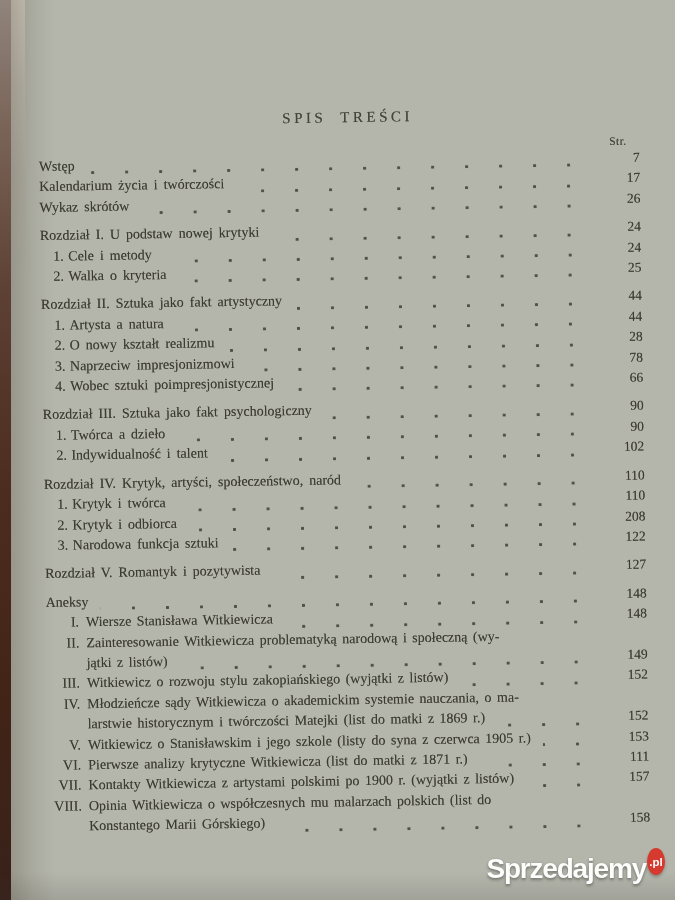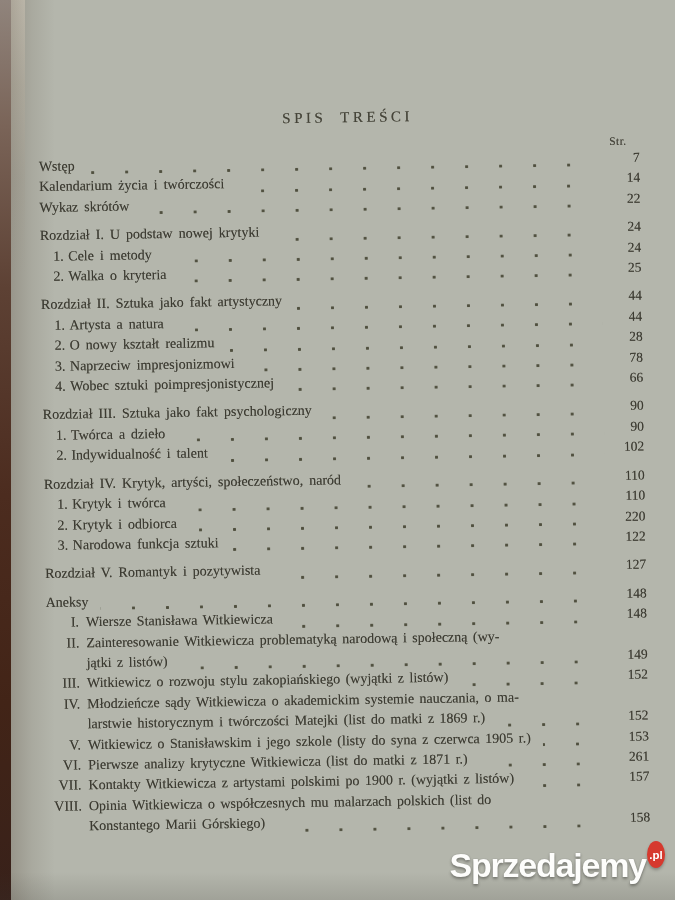--- a/index.html
+++ b/index.html
@@ -71,21 +71,21 @@
     background-size: 34px 5px; background-repeat: repeat-x; background-position: right 1px;
   }
   .pg { flex: 0 0 34px; text-align: right; font-size: 13.5px; }
   
   .watermark {
     position: absolute; right: 10px; bottom: 15px;
     display: flex; align-items: flex-start;
     font-family: "Liberation Sans", "DejaVu Sans", sans-serif;
   }
   .wm-text {
-    font-size: 34px; font-weight: bold; letter-spacing: -1.2px;
+    font-size: 28px; font-weight: bold; letter-spacing: -1.2px;
     color: #fdfdfb;
     text-shadow: 0 2px 3px rgba(45,45,40,.45), 0 0 1px rgba(70,70,65,.35);
   }
   .wm-badge {
     width: 18px; height: 27px; border-radius: 50%;
     display: flex; align-items: center; justify-content: center;
     color: #fff; font-size: 11.5px; font-weight: bold; letter-spacing: 0;
     margin: -5px 0 0 1px;
     box-shadow: 0 2px 3px rgba(45,45,40,.35);
   }
@@ -108,28 +108,28 @@
           <div class="line">
             <span class="txt">Wstęp</span>
             <span class="leader"></span>
             <span class="pg">7</span>
           </div>
         </div>
         <div class="entry plain">
           <div class="line">
             <span class="txt">Kalendarium życia i twórczości</span>
             <span class="leader"></span>
-            <span class="pg">14</span>
+            <span class="pg">17</span>
           </div>
         </div>
         <div class="entry plain">
           <div class="line">
             <span class="txt">Wykaz skrótów</span>
             <span class="leader"></span>
-            <span class="pg">22</span>
+            <span class="pg">26</span>
           </div>
         </div>
         <div class="entry chapter gap">
           <div class="line">
             <span class="txt">Rozdział I. U podstaw nowej krytyki</span>
             <span class="leader"></span>
             <span class="pg">24</span>
           </div>
         </div>
         <div class="entry sub">
@@ -223,21 +223,21 @@
             <span class="txt">Krytyk i twórca</span>
             <span class="leader"></span>
             <span class="pg">110</span>
           </div>
         </div>
         <div class="entry sub">
           <div class="line">
             <span class="num">2.</span>
             <span class="txt">Krytyk i odbiorca</span>
             <span class="leader"></span>
-            <span class="pg">220</span>
+            <span class="pg">208</span>
           </div>
         </div>
         <div class="entry sub">
           <div class="line">
             <span class="num">3.</span>
             <span class="txt">Narodowa funkcja sztuki</span>
             <span class="leader"></span>
             <span class="pg">122</span>
           </div>
         </div>
@@ -299,21 +299,21 @@
             <span class="txt">Witkiewicz o Stanisławskim i jego szkole (listy do syna z czerwca 1905 r.)</span>
             <span class="leader"></span>
             <span class="pg">153</span>
           </div>
         </div>
         <div class="entry annex">
           <div class="line">
             <span class="num">VI.</span>
             <span class="txt">Pierwsze analizy krytyczne Witkiewicza (list do matki z 1871 r.)</span>
             <span class="leader"></span>
-            <span class="pg">261</span>
+            <span class="pg">111</span>
           </div>
         </div>
         <div class="entry annex">
           <div class="line">
             <span class="num">VII.</span>
             <span class="txt">Kontakty Witkiewicza z artystami polskimi po 1900 r. (wyjątki z listów)</span>
             <span class="leader"></span>
             <span class="pg">157</span>
           </div>
         </div>

